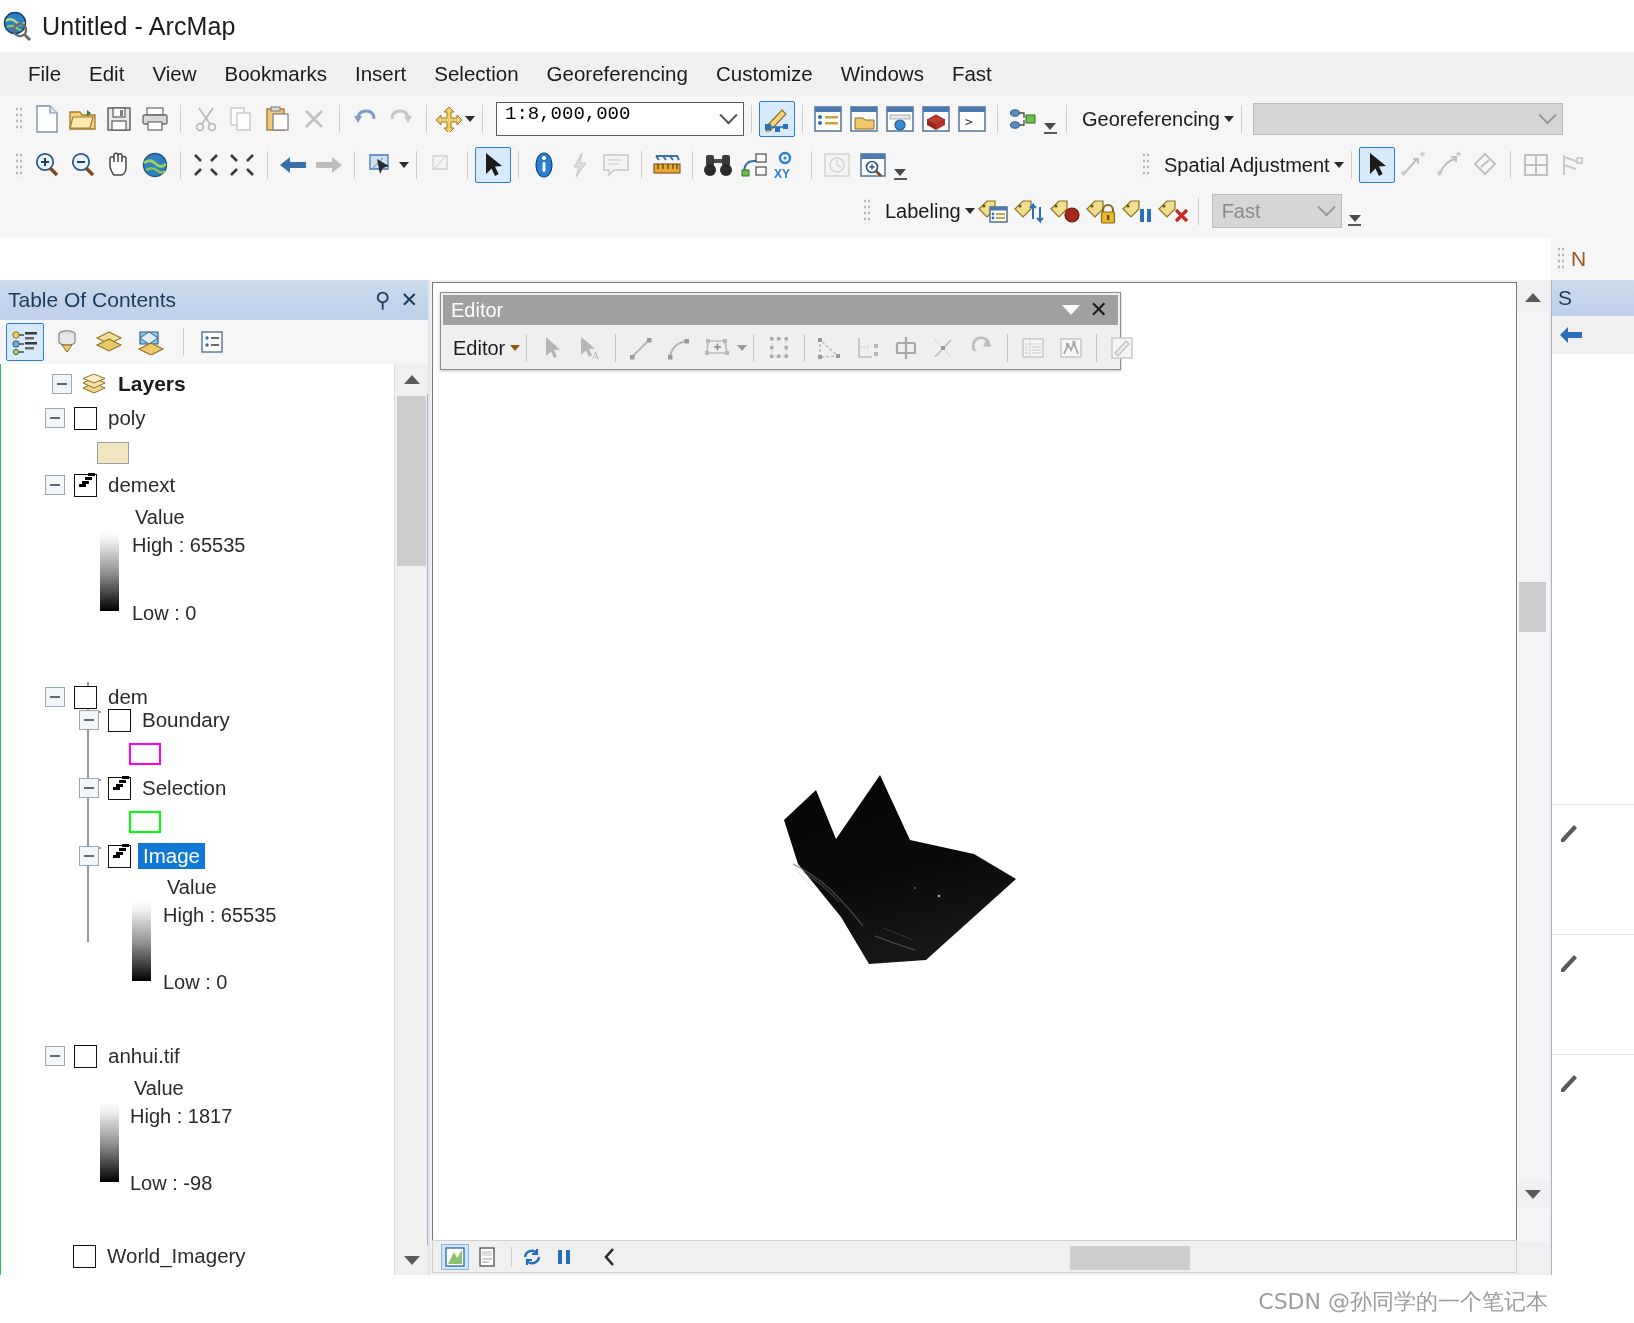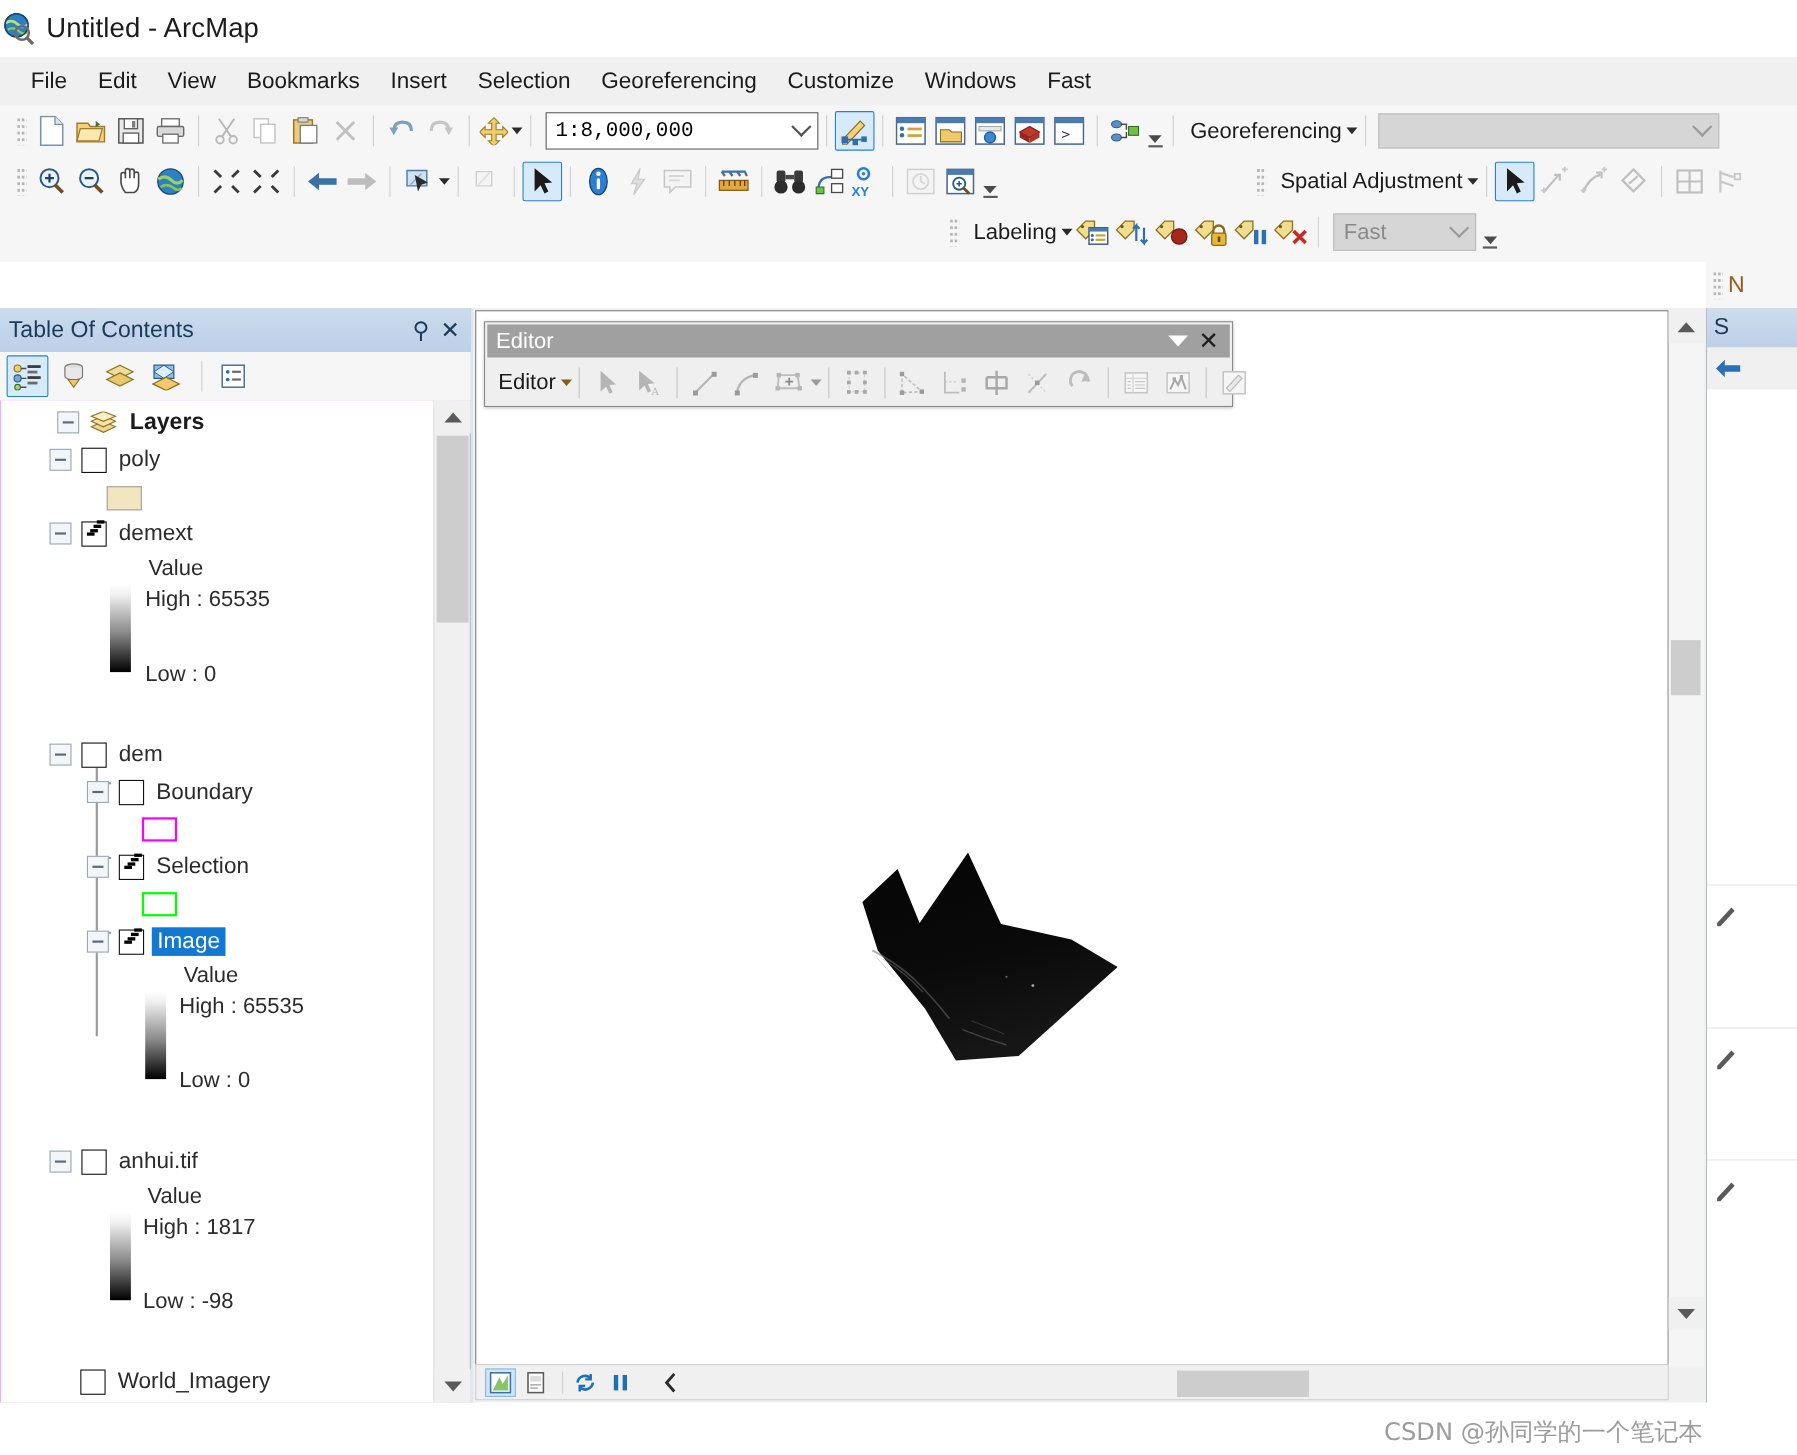--- a/index.html
+++ b/index.html
@@ -62,21 +62,21 @@
   .ovf{
     width:18px;height:34px;flex:0 0 auto;display:flex;flex-direction:column;
     align-items:center;justify-content:flex-end; padding-bottom:2px;
   }
   .ovf i{display:block;width:13px;height:2px;background:#5a5a5a;margin-top:2px;}
   .ovf .tri{width:0;height:0;border-left:6px solid transparent;border-right:6px solid transparent;border-top:7px solid #4a4a4a;}
 
   
   #scalebox{
     width:248px; height:34px; background:#fff; border:1px solid #5d5d5d;
-    display:flex; align-items:center; flex:0 0 auto; margin-left:6px;
+    display:flex; flex:0 0 auto; margin-left:6px;
   }
   #scaleval{ flex:1; font-family:"Liberation Mono", monospace; font-size:19px; color:#000; padding-left:8px; white-space:nowrap;}
   #scalearrow{ width:30px; display:flex;align-items:center;justify-content:center;}
 
   
   #georefcombo{
     width:310px;height:32px;background:#d6d6d6;border:1px solid #bdbdbd;
     display:flex;align-items:center;flex:0 0 auto; margin-left:4px;
   }
   #georefcombo .ga{margin-left:auto;margin-right:8px;}
@@ -87,21 +87,21 @@
   }
   #fastcombo span{font-size:20px;color:#8a8a8a;padding-left:9px;}
   #fastcombo .ga{margin-left:auto;margin-right:8px;}
 
   .chev{width:13px;height:13px;border-right:2.2px solid #555;border-bottom:2.2px solid #555;transform:rotate(45deg) translate(-3px,-3px);}
   .chev.gray{border-color:#9a9a9a;}
 
   
   #toc{
     position:absolute; left:0; top:280px; width:428px; height:995px;
-    background:#f0abfc; border-right:1px solid #a9b4c0;
+    background:#22c55e; border-right:1px solid #a9b4c0;
   }
   #toc-title{
     position:absolute;left:0;top:0;width:428px;height:40px;
     background:linear-gradient(to bottom,#cddced 0%, #c3d5ea 50%, #bdd0e8 100%);
     display:flex;align-items:center;
   }
   #toc-title-text{font-size:21px;color:#1b3a5c;padding-left:8px;}
   #toc-pin{margin-left:auto;font-size:21px;color:#1b3a5c;padding:0 6px;}
   #toc-close{font-size:21px;color:#1b3a5c;padding:0 10px 0 4px;}
   #toc-tools{
@@ -831,21 +831,21 @@
       <div class="vlabel">Value</div>
     </div>
     <div style="position:absolute;left:99px;top:167px;width:19px;height:80px;background:linear-gradient(to bottom,#ffffff 0%,#f0f0f0 12%,#8a8a8a 55%,#000000 100%);"></div>
     <div class="trow" style="left:131px;top:170px;">
       <div class="vlabel">High : 65535</div>
     </div>
     <div class="trow" style="left:131px;top:238px;">
       <div class="vlabel">Low : 0</div>
     </div>
 
-    <div class="trow" style="left:44px;top:310px;">
+    <div class="trow" style="left:44px;top:321px;">
       <div class="exp"></div>
       <div style="width:9px;"></div>
       <div class="cb"></div>
       <div class="lname">dem</div>
     </div>
 
     <div class="trow" style="left:78px;top:344px;">
       <div class="exp"></div>
       <div style="width:9px;"></div>
       <div class="cb"></div>

